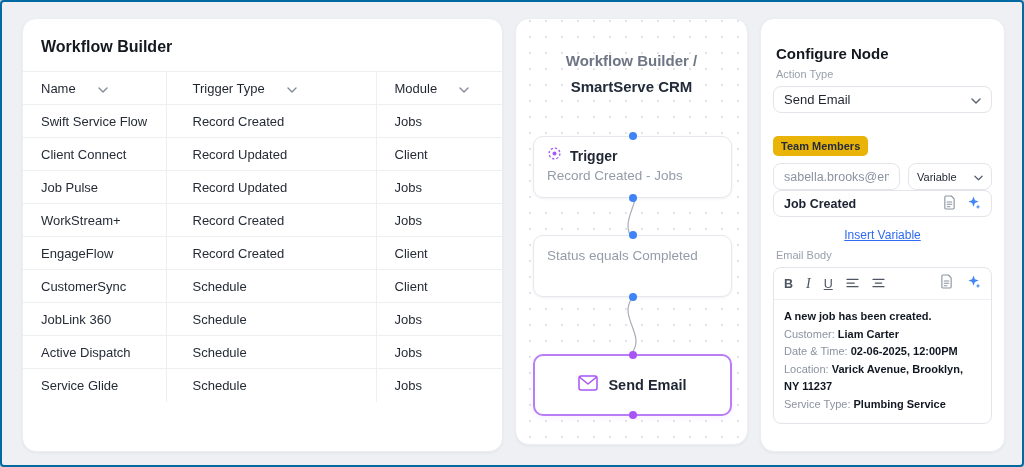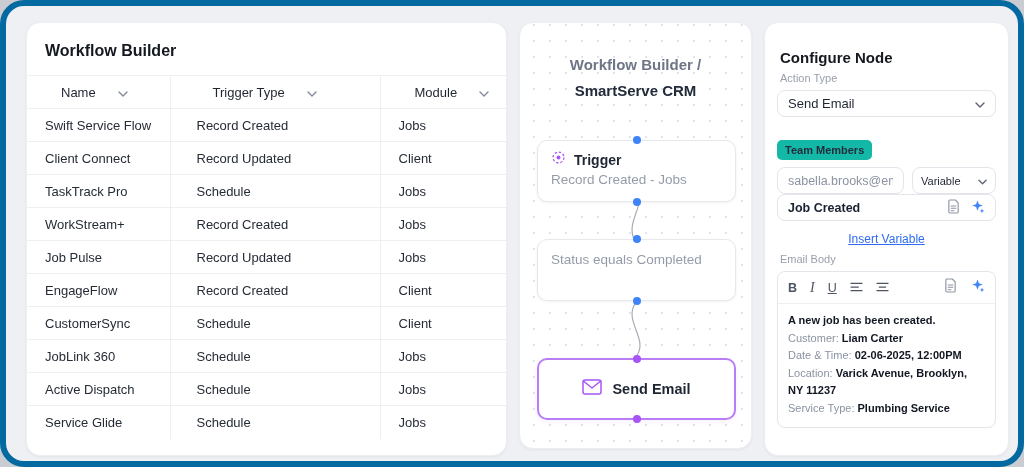--- a/index.html
+++ b/index.html
@@ -1,20 +1,20 @@
 <!DOCTYPE html>
 <html><head>
 <meta charset="utf-8">
 <style>
   * { margin:0; padding:0; box-sizing:border-box; }
   html,body { width:1024px; height:467px; overflow:hidden; }
   body { background:#c9ccd1; font-family:"Liberation Sans", sans-serif; position:relative; }
   .frame {
     position:absolute; inset:0; background:#eef0f4;
-    border-radius:24px; border:6px solid #0369a1;
+    border-radius:4px; border:2px solid #0369a1;
   }
   .panel {
     position:absolute; background:#fff; border-radius:14px;
     border:1px solid #eceef2;
     box-shadow:0 1px 3px rgba(16,24,40,.05);
   }
 
   
   .left-panel { left:20px; top:16px; width:481px; height:434px; overflow:hidden; }
   .left-title { font-size:16px; font-weight:700; color:#14181f; padding:19px 18px 15px 18px; }
@@ -22,21 +22,21 @@
   .wf-table col.c1 { width:143px; } .wf-table col.c2 { width:210px; }
   .wf-table th, .wf-table td {
     height:33px; font-size:13px; text-align:left; vertical-align:middle;
     border-top:1px solid #edeff2; padding-left:18px; color:#262c36;
     white-space:nowrap; overflow:hidden;
   }
   .wf-table th { font-weight:500; color:#1f2530; }
   .wf-table th:nth-child(2), .wf-table td:nth-child(2),
   .wf-table th:nth-child(3), .wf-table td:nth-child(3) { border-left:1px solid #edeff2; padding-left:26px; }
   .wf-table th:nth-child(3), .wf-table td:nth-child(3) { padding-left:18px; }
-  .th-inner { display:inline-flex; align-items:center; gap:22px;margin-left:16px; }
+  .th-inner { display:inline-flex; align-items:center; gap:22px; }
   .chev { display:inline-block; }
 
   
   .canvas-panel {
     left:513px; top:16px; width:233px; height:427px;
     background-image:radial-gradient(#e1e3e9 1.2px, transparent 1.2px);
     background-size:16px 16px; background-position:6px 10px;
   }
   .canvas-title { text-align:center; margin-top:29px; font-size:15px; font-weight:600; line-height:26px; }
   .canvas-title .line1 { color:#6e7585; }
@@ -64,21 +64,21 @@
   
   .config-panel { left:758px; top:16px; width:245px; height:434px; padding:12px; }
   .config-title { font-size:15px; font-weight:700; color:#14181f; margin:14px 0 0 3px; }
   .field-label { font-size:11px; color:#99a0ac; margin:6px 0 6px 3px; }
   .select, .text-input {
     display:flex; align-items:center; justify-content:space-between;
     height:27px; border:1px solid #e3e5ea; border-radius:8px;
     background:#fff; padding:0 10px; font-size:13px; color:#1f2531;
   }
   .badge {
-    display:inline-block; background:#14b8a6; color:#232c3d;
+    display:inline-block; background:#eab308; color:#232c3d;
     font-size:11px; font-weight:600; padding:4px 8px; border-radius:5px;
     margin:23px 0 0 0;
   }
   .recipient-row { display:flex; gap:8px; margin-top:7px; }
   .email-input { flex:1; color:#8b93a1; font-size:12.5px; min-width:0; }
   .email-input input { border:none; outline:none; width:100%; font-size:12.5px; color:#8b93a1; font-family:inherit; background:transparent; }
   .variable-select { width:84px; font-size:11px; flex-shrink:0; padding:0 8px; }
   .subject-input input { border:none; outline:none; font-size:12.5px; font-weight:600; color:#1a2130; font-family:inherit; width:100px; background:transparent; }
   .input-icons { display:flex; align-items:center; gap:10px; }
   .insert-link-row { text-align:center; margin-top:8px; }
@@ -141,32 +141,27 @@
             <td>Swift Service Flow</td>
             <td>Record Created</td>
             <td>Jobs</td>
           </tr>
         <tr>
             <td>Client Connect</td>
             <td>Record Updated</td>
             <td>Client</td>
           </tr>
         <tr>
-            <td>TaskTrack Pro</td>
-            <td>Schedule</td>
+            <td>Job Pulse</td>
+            <td>Record Updated</td>
             <td>Jobs</td>
           </tr>
         <tr>
             <td>WorkStream+</td>
             <td>Record Created</td>
-            <td>Jobs</td>
-          </tr>
-        <tr>
-            <td>Job Pulse</td>
-            <td>Record Updated</td>
             <td>Jobs</td>
           </tr>
         <tr>
             <td>EngageFlow</td>
             <td>Record Created</td>
             <td>Client</td>
           </tr>
         <tr>
             <td>CustomerSync</td>
             <td>Schedule</td>

